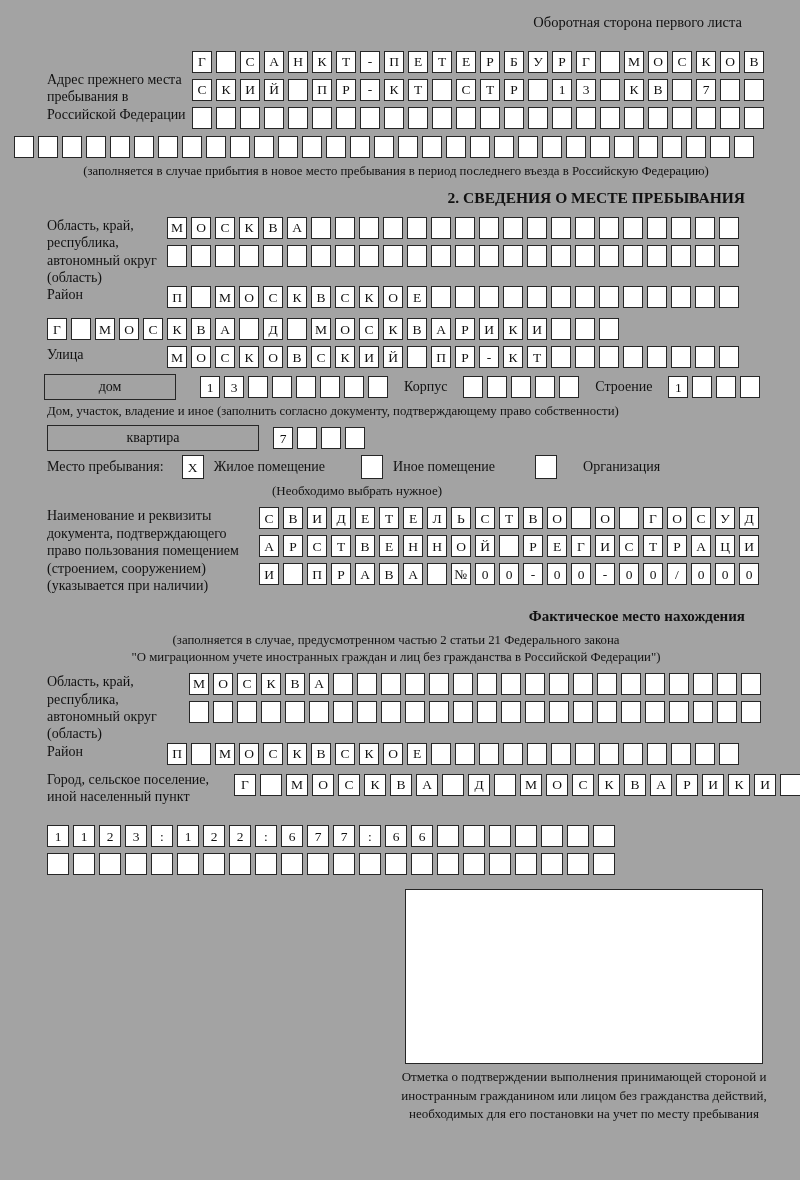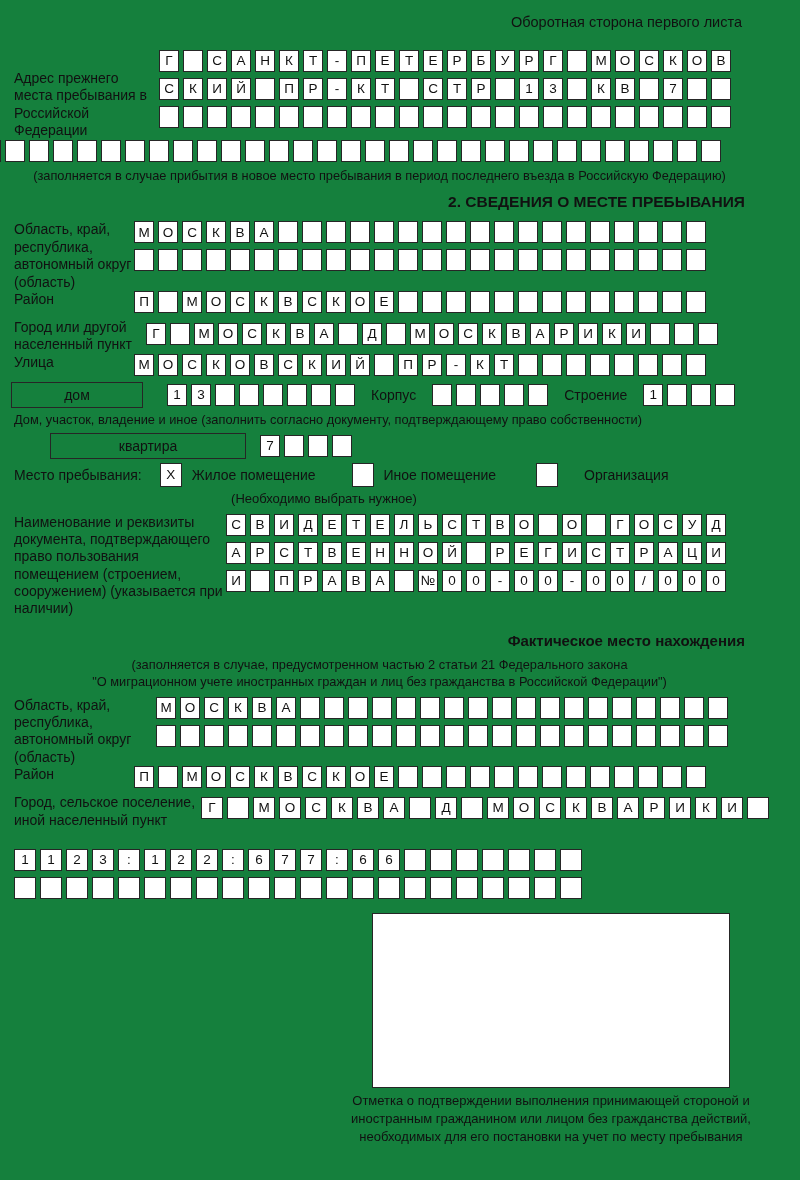--- a/index.html
+++ b/index.html
@@ -1,20 +1,20 @@
 <!DOCTYPE html>
 <html><head>
 <meta charset="utf-8">
 <style>
   html,body{margin:0;padding:0;background:#fff;}
   .page{
     width:800px;height:1180px;box-sizing:border-box;
-    font-family:Liberation Sans, sans-serif;
-    color:#111;background:#15803d;position:relative;
-    padding:14px 0 0 14px;overflow:hidden;
+    font-family:Liberation Serif, serif;
+    color:#111;background:#a3a3a3;position:relative;
+    padding:14px 0 0 47px;overflow:hidden;
   }
   .corner-note{
     text-align:right;font-size:14.5px;margin-right:58px;margin-bottom:20px;
   }
   .field{display:flex;align-items:flex-start;}
   .flabel{font-size:14px;line-height:1.24;flex:none;}
   .gridcol{display:flex;flex-direction:column;}
   .gridrow{display:flex;gap:4px;margin-bottom:6px;}
   .cell{
     box-sizing:border-box;flex:none;width:20px;height:22px;
@@ -252,21 +252,20 @@
         <span class="cell"></span>
         <span class="cell"></span>
         <span class="cell"></span>
         <span class="cell"></span>
         <span class="cell"></span>
         <span class="cell"></span>
       </div>
   </div>
 
   <div class="field">
-    <div class="flabel" style="width:132px;">Город или другой населенный пункт</div>
     <div class="gridrow" style="margin-top:4px;">
         <span class="cell">Г</span>
         <span class="cell"></span>
         <span class="cell">М</span>
         <span class="cell">О</span>
         <span class="cell">С</span>
         <span class="cell">К</span>
         <span class="cell">В</span>
         <span class="cell">А</span>
         <span class="cell"></span>
@@ -342,21 +341,21 @@
     <div class="gridrow">
         <span class="cell">1</span>
         <span class="cell"></span>
         <span class="cell"></span>
         <span class="cell"></span>
       </div>
   </div>
   <div class="small-note" style="text-align:left;margin:0 0 6px 0;">Дом, участок, владение и иное (заполнить согласно документу, подтверждающему право собственности)</div>
 
   <div class="inline-row">
-    <div class="labelbox" style="width:196px;margin-right:14px;margin-left:36px;">квартира</div>
+    <div class="labelbox" style="width:212px;margin-right:14px;">квартира</div>
     <div class="gridrow">
         <span class="cell">7</span>
         <span class="cell"></span>
         <span class="cell"></span>
         <span class="cell"></span>
       </div>
   </div>
 
   <div class="inline-row">
     <span class="inline-label" style="padding-left:0;">Место пребывания:</span>

